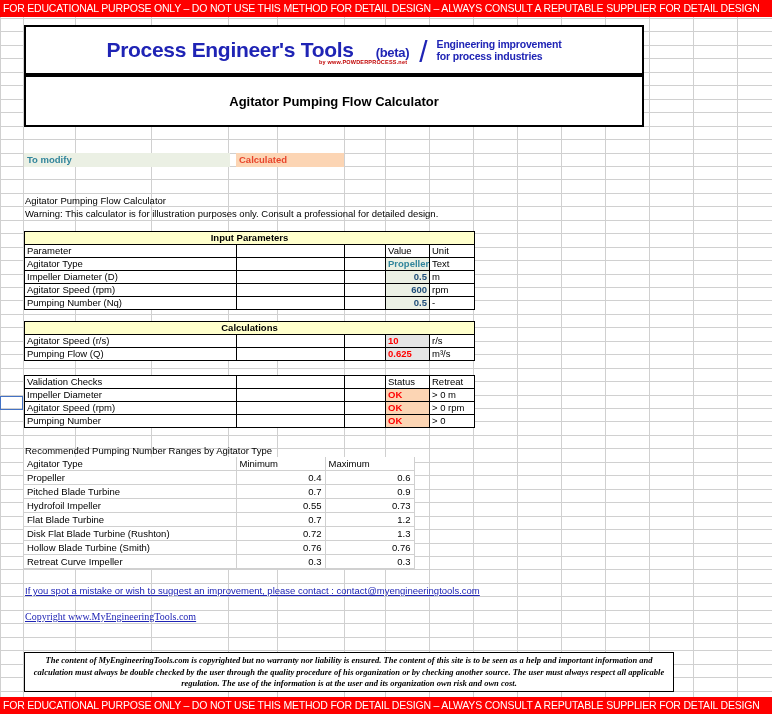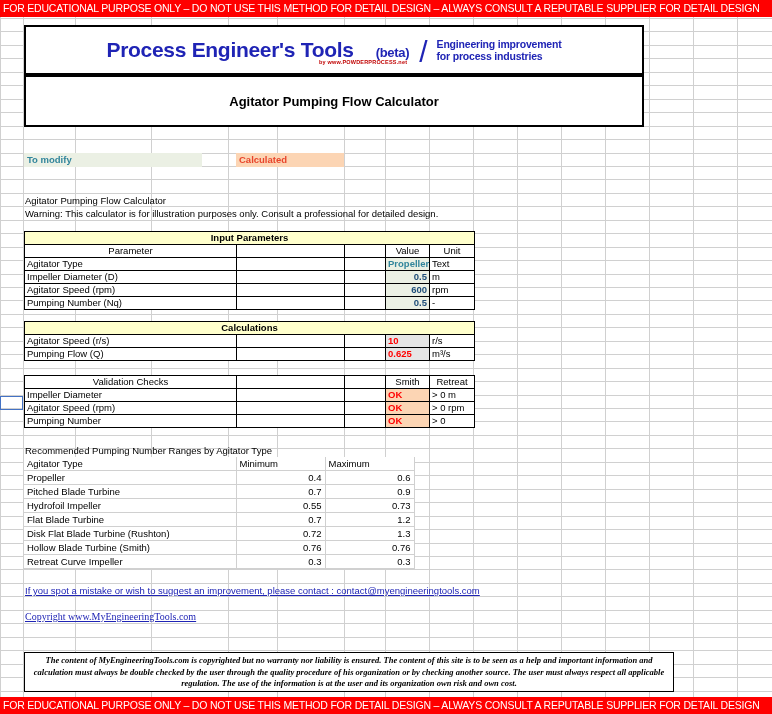--- a/index.html
+++ b/index.html
@@ -58,21 +58,21 @@
     position:absolute;left:0;right:0;top:0;bottom:0;
     display:flex;align-items:center;justify-content:center;
     font-size:13px;font-weight:bold;color:#000;
   }
 
   
   .legend{
     position:absolute;height:14px;line-height:14px;
     font-size:9.5px;font-weight:bold;padding-left:3px;box-sizing:border-box;
   }
-  #legend-modify{left:24px;top:153px;width:178px;background:#EBF0E4;color:#31859B;}
+  #legend-modify{left:24px;top:153px;width:206px;background:#EBF0E4;color:#31859B;}
   #legend-calc{left:236px;top:153px;width:108px;background:#FCD5B4;color:#E8452B;}
 
   
   .note{position:absolute;left:25px;font-size:9.5px;color:#000;white-space:nowrap;line-height:13px;}
   #note-1{top:194px;}
   #note-2{top:207px;}
   #note-ranges-title{top:444px;}
 
   
   table.sheet-tbl{
@@ -80,21 +80,21 @@
     font-size:9.5px;color:#000;background:#fff;
   }
   table.sheet-tbl td{
     border:1px solid #000;height:13px;padding:0 2px;
     overflow:hidden;white-space:nowrap;box-sizing:border-box;
     font-size:9.5px;line-height:12px;
   }
   td.sec-head{background:#FFFFCC;font-weight:bold;text-align:center;}
   td.lbl{text-align:left;}
   td.blank{}
-  td.hdr{font-weight:normal;text-align:center;}
+  td.hdr{font-weight:normal;text-align:left;}
   td.val-in{background:#EBF0E4;color:#1F4E79;font-weight:bold;text-align:right;}
   td.val-in-txt{background:#EBF0E4;color:#31859B;font-weight:bold;text-align:right;}
   td.val-out{background:#e5e5e5;color:#FF0000;font-weight:bold;text-align:left;}
   td.status-ok{background:#FCD5B4;color:#FF0000;font-weight:bold;text-align:left;}
   td.unit{text-align:left;}
 
   #tbl-input{left:24px;top:231px;width:450px;}
   #tbl-calc{left:24px;top:321px;width:450px;}
   #tbl-valid{left:24px;top:375px;width:450px;}
 
@@ -322,21 +322,21 @@
         <col style="width:108px">
         <col style="width:41px">
       <col style="width:44px">
         <col style="width:45px">
     </colgroup>
     <tbody>
       <tr>
         <td class="hdr">Validation Checks</td>
         <td class="blank"></td>
         <td class="blank"></td>
-        <td class="hdr">Smith</td>
+        <td class="hdr">Status</td>
         <td class="hdr">Retreat</td>
       </tr>
       <tr>
         <td class="lbl">Impeller Diameter</td>
         <td class="blank"></td>
         <td class="blank"></td>
         <td class="status-ok">OK</td>
         <td class="unit">&gt; 0 m</td>
       </tr>
       <tr>

